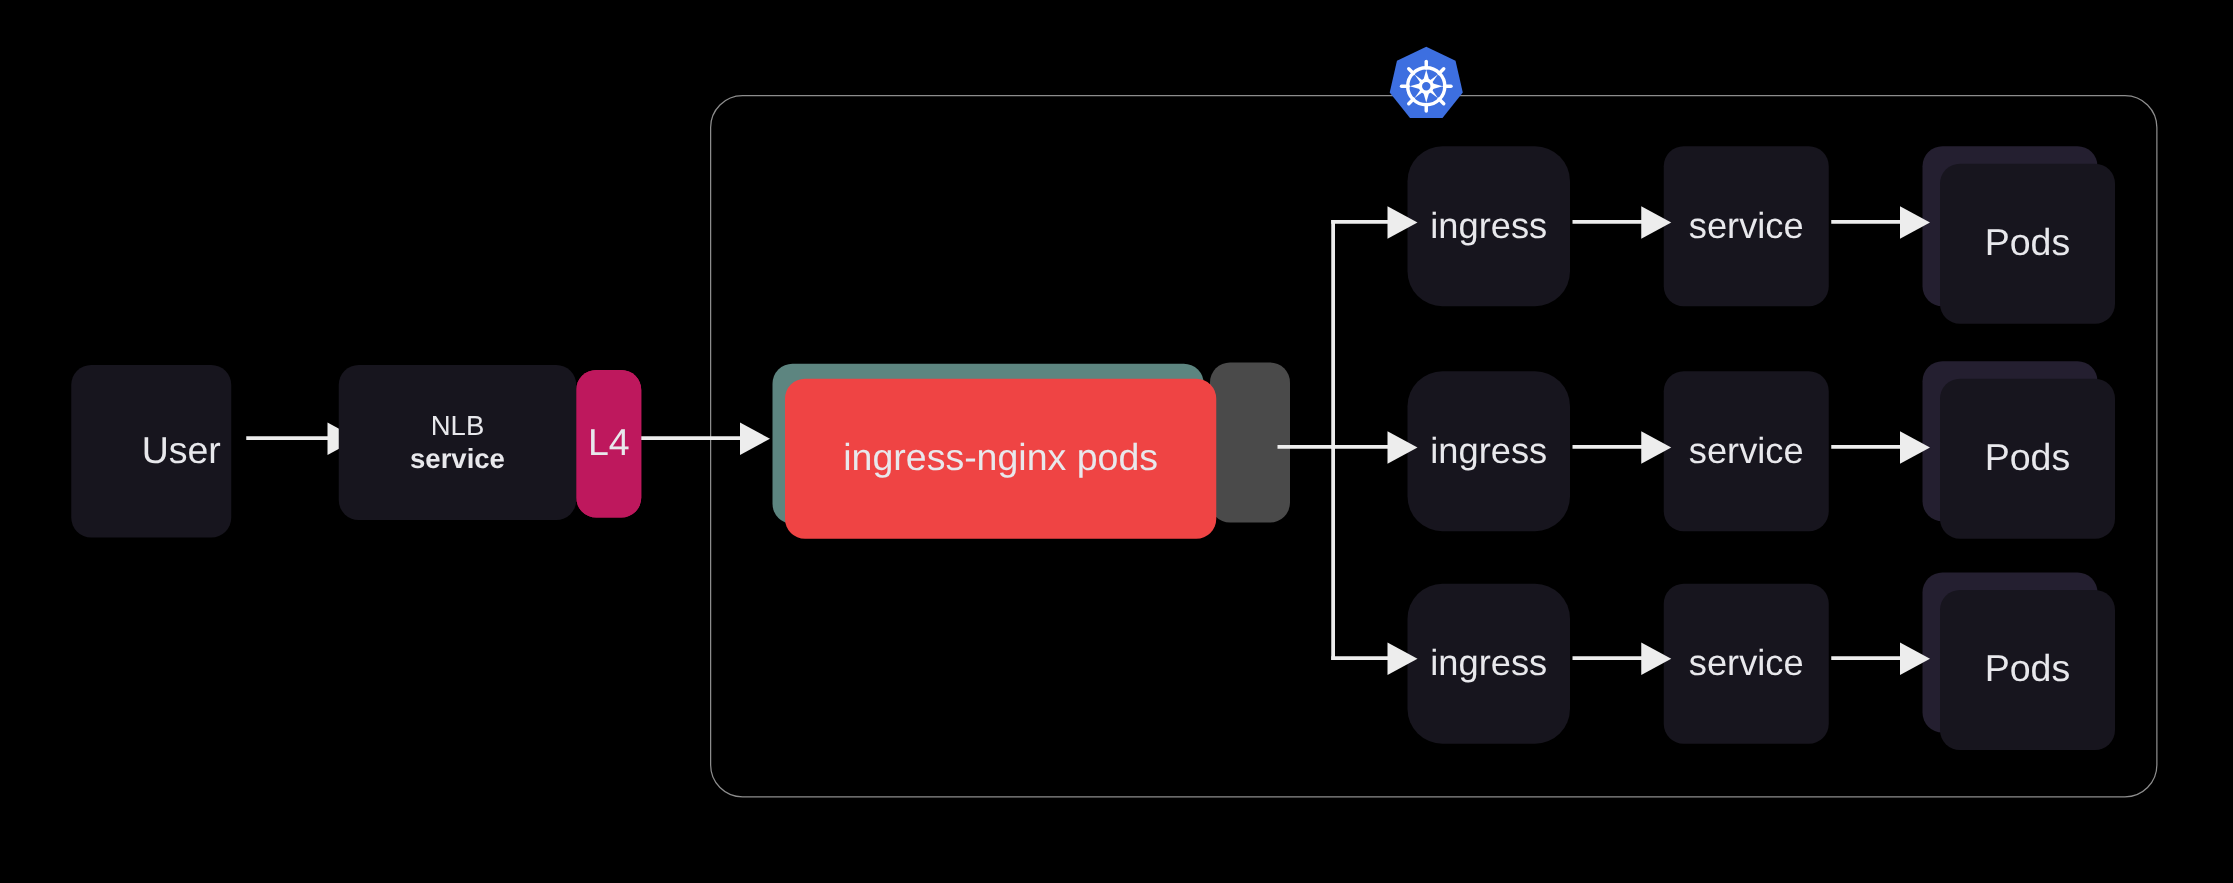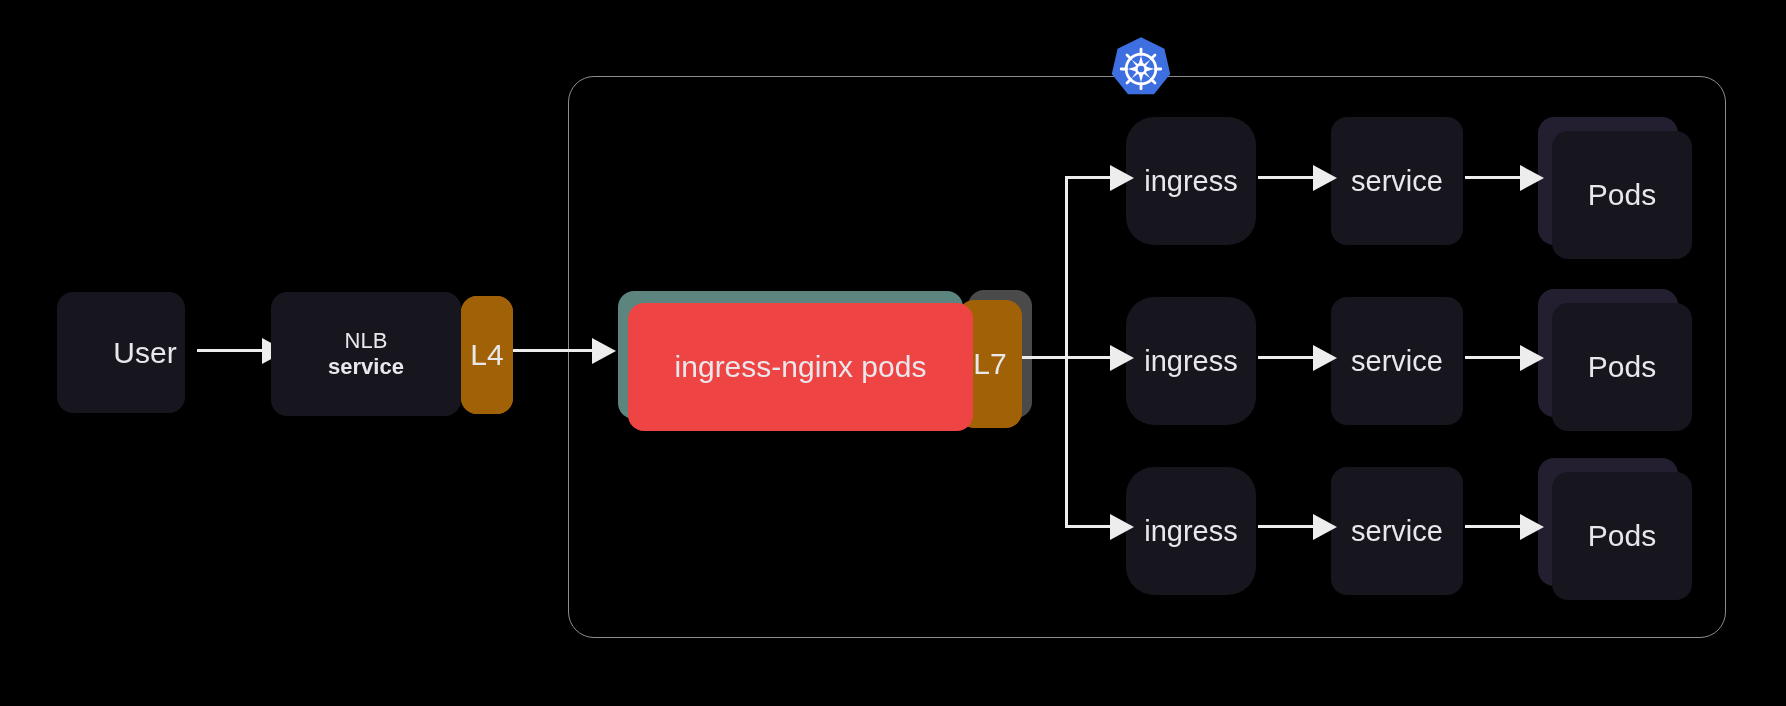--- a/index.html
+++ b/index.html
@@ -30,21 +30,21 @@
     color: #e8e8ec;
     border-radius: 16px;
     line-height: 1.18;
   }
   .node .label { display: block; }
 
   .dark-card {
     background: #17151e;
   }
   .gray-card {
-    background: #a16207;
+    background: #be185d;
   }
 
   
   .stack-back {
     position: absolute;
     border-radius: 16px;
     box-sizing: border-box;
   }
 
   
@@ -119,44 +119,41 @@
         <path d="M30 50 L42.8 46.4 L42.8 53.6 Z"></path>
         <path d="M70 50 L57.2 53.6 L57.2 46.4 Z"></path>
         <path d="M35.9 35.9 L46.6 43.6 L43.6 46.6 Z"></path>
         <path d="M64.1 64.1 L53.4 56.4 L56.4 53.4 Z"></path>
         <path d="M64.1 35.9 L56.4 46.6 L53.4 43.6 Z"></path>
         <path d="M35.9 64.1 L43.6 53.4 L46.6 56.4 Z"></path>
       </g>
     </svg>
   </div>
 
-  <div class="node dark-card t-user" style="left:57px; top:292px; width:128px; height:121px; z-index:10;padding-left:48px;">
+  <div class="node dark-card t-user" style="left:57px; top:292px; width:128px; height:138px; z-index:10;padding-left:48px;">
     <span class="label">User</span>
   </div>
 
   <div class="hline" style="left:197px; top:349px; width:72px;"></div>
   <div class="arrowhead" style="left:262px; top:338px;"></div>
 
   <div class="stack-back gray-card" style="left:461px; top:296px; width:52px; height:118px; z-index:5;"></div>
   <div class="node gray-card t-l" style="left:461px; top:296px; width:52px; height:118px; z-index:6;">
     <span class="label">L4</span>
   </div>
 
   <div class="node dark-card t-nlb" style="left:271px; top:292px; width:190px; height:124px; z-index:10; flex-direction:column;">
     <span class="label">NLB</span>
     <b class="label">service</b>
   </div>
 
   <div class="hline" style="left:513px; top:349px; width:86px; z-index:20;"></div>
   <div class="arrowhead" style="left:592px; top:338px; z-index:20;"></div>
 
   <div class="stack-back" style="left:968px; top:290px; background:#4a4a4a; width:64px; height:128px; z-index:5;"></div>
-  <div class="node gray-card t-l" style="left:958px; top:300px; width:64px; height:128px; z-index:6;">
-    <span class="label">L7</span>
-  </div>
 
   <div class="stack-back" style="left:618px; top:291px; width:345px; height:128px; background:#5d8580; z-index:8;"></div>
   <div class="node t-nginx" style="left:628px; top:303px; width:345px; height:128px; background:#ef4444; z-index:9;">
     <span class="label">ingress-nginx pods</span>
   </div>
 
   <div class="hline" style="left:1022px; top:356px; width:46px; z-index:20;"></div>
   <div class="vline" style="left:1065px; top:176px; height:352px; z-index:20;"></div>
 
   <div class="hline" style="left:1065px; top:176px; width:52px; z-index:20;"></div>

